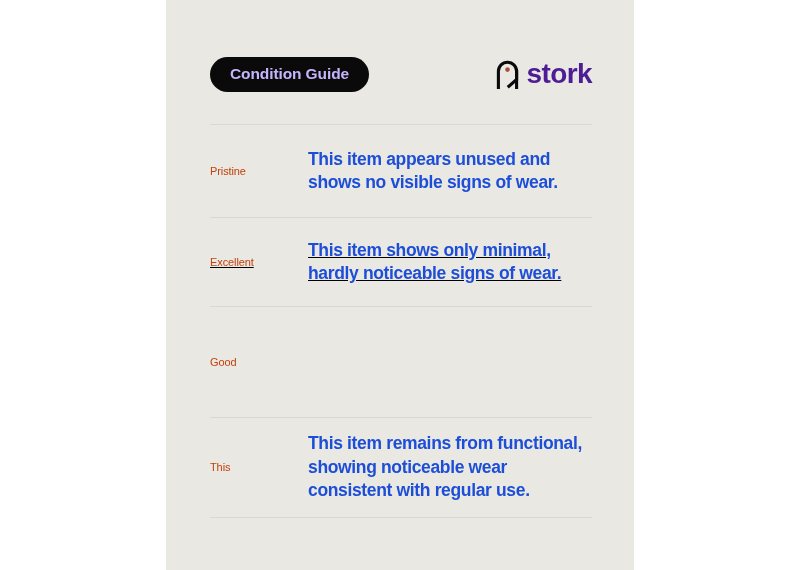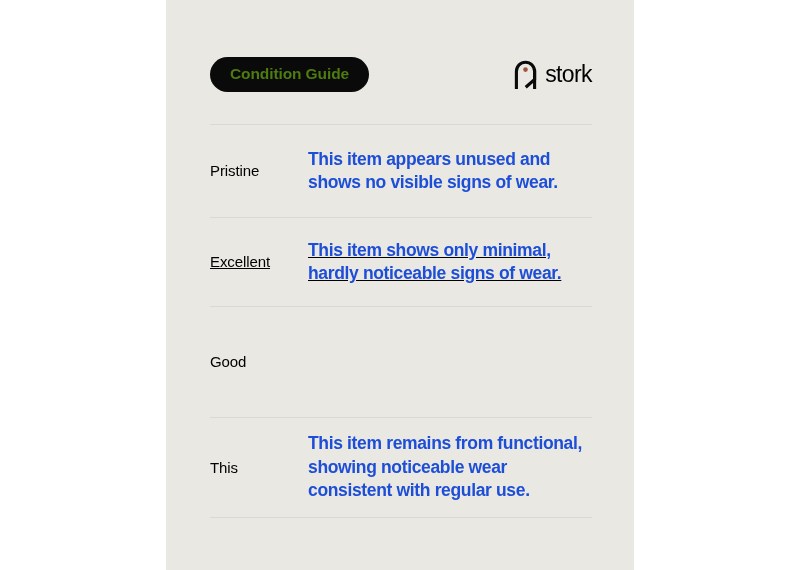--- a/index.html
+++ b/index.html
@@ -44,21 +44,21 @@
     justify-content: space-between;
   }
 
   .pill {
     display: inline-flex;
     align-items: center;
     justify-content: center;
     height: 35px;
     padding: 0 20px;
     background: #0a0a0a;
-    color: #4d7c0f;
+    color: #c4b5fd;
     border-radius: 999px;
     font-size: 15.5px;
     font-weight: bold;
     letter-spacing: -0.1px;
     white-space: nowrap;
     line-height: 1;
   }
 
   .brand {
     display: flex;
@@ -67,23 +67,23 @@
   }
 
   .brand-mark {
     display: block;
     width: 25px;
     height: 30px;
     flex: 0 0 auto;
   }
 
   .brand-name {
-    font-size: 23px;
-    font-weight: normal;
-    color: #000000;
+    font-size: 28px;
+    font-weight: bold;
+    color: #4c1d95;
     letter-spacing: -0.6px;
     line-height: 1;
   }
 
   
   .guide-table {
     position: absolute;
     left: 44px;
     top: 124px;
     width: 382px;
@@ -96,22 +96,22 @@
   }
 
   .guide-row {
     display: flex;
     align-items: center;
     box-sizing: border-box;
   }
 
   .row-label {
     flex: 0 0 98px;
-    font-size: 15px;
-    color: #000000;
+    font-size: 11px;
+    color: #c2410c;
     letter-spacing: -0.1px;
     line-height: 1.3;
   }
 
   .row-desc {
     flex: 1 1 auto;
     font-size: 17.5px;
     font-weight: bold;
     color: #1d4ed8;
     line-height: 1.34;

